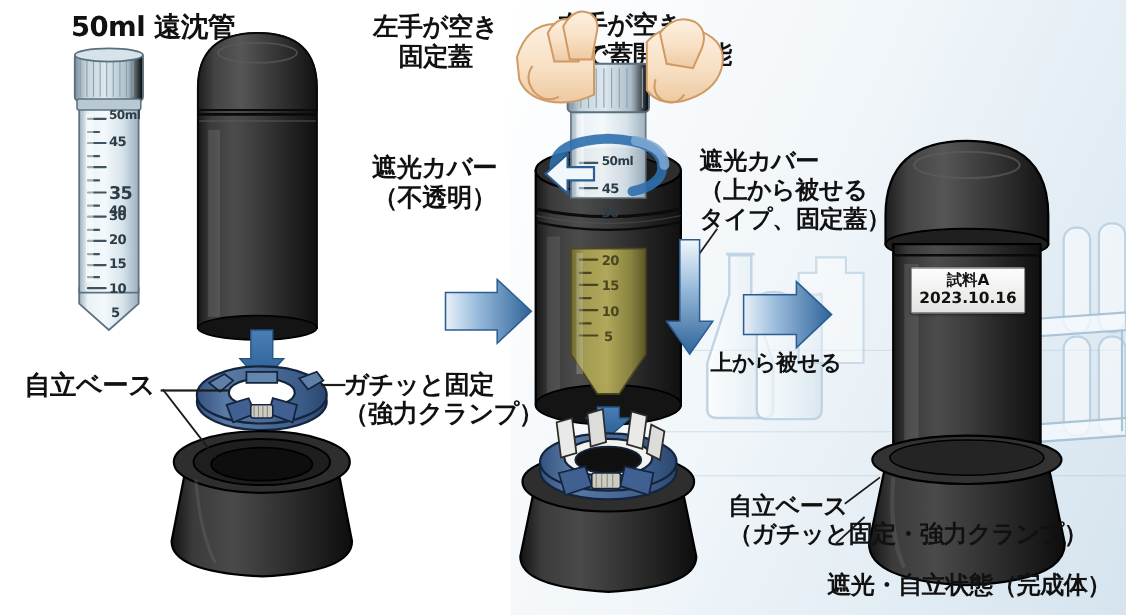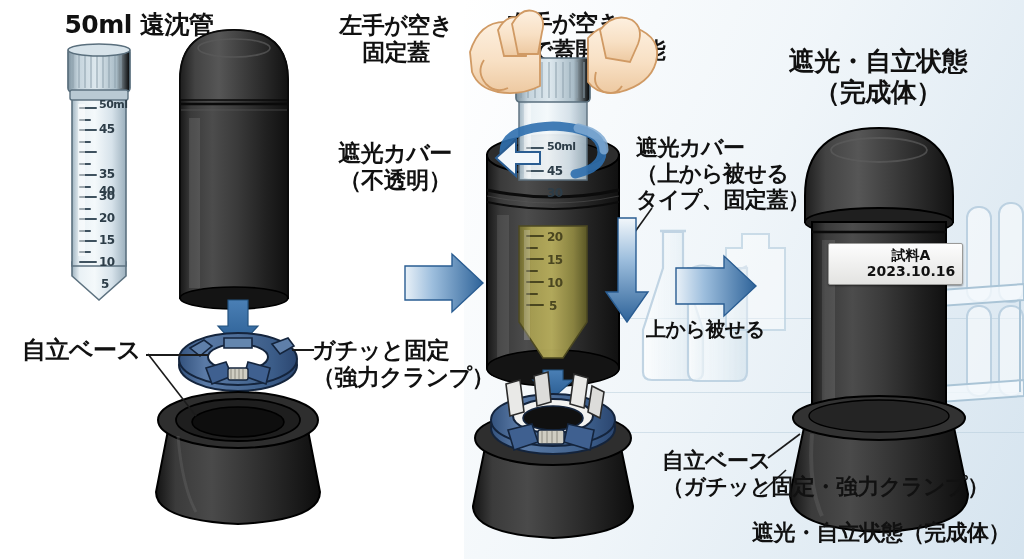--- a/index.html
+++ b/index.html
@@ -26,21 +26,21 @@
   .leader{position:absolute;background:#1b1b1b;height:1.6px;transform-origin:0 50%;}
 
   
   svg.art{position:absolute;left:0;top:0;width:1024px;height:559px;overflow:visible;pointer-events:none;}
 
   
   .sample-tag{position:absolute;background:linear-gradient(180deg,#fdfdfd,#e3e3e1);
     border:1px solid #9a9a98;border-radius:2px;
     box-shadow:0 1px 2px rgba(0,0,0,.45);
     display:flex;flex-direction:column;align-items:center;justify-content:center;
-    color:#121212;font-weight:700;line-height:1.12;padding-left:31px;}
+    color:#121212;font-weight:700;line-height:1.12;}
 </style>
 </head>
 <body>
 
 <div id="stage">
 
   <div class="bg-wash"></div>
   <div class="bg-band" style="left:600px;top:318px;width:424px;"></div>
   <div class="bg-band" style="left:600px;top:392px;width:424px;"></div>
   <div class="bg-band" style="left:620px;top:432px;width:404px;"></div>
@@ -213,21 +213,21 @@
 
   <div class="lbl c" style="left:306px;top:12px;width:180px;font-size:23px;">左手が空き
 固定蓋</div>
   <div class="lbl c" style="left:300px;top:140px;width:190px;font-size:23px;">遮光カバー
 （不透明）</div>
 
   <div>
     <div class="lbl l" style="left:99px;top:99px;font-size:11px;font-weight:600;color:#2d3d48;">50ml</div>
     <div class="lbl l" style="left:99px;top:122px;font-size:12px;font-weight:600;color:#2d3d48;">45</div>
     <div class="lbl l" style="left:99px;top:144px;font-size:12px;font-weight:600;color:#2d3d48;margin-top:40px;">40</div>
-    <div class="lbl l" style="left:99px;top:167px;font-size:12px;font-weight:600;color:#2d3d48;">35</div>
+    <div class="lbl l" style="left:99px;top:167px;font-size:16px;font-weight:600;color:#2d3d48;">35</div>
     <div class="lbl l" style="left:99px;top:189px;font-size:12px;font-weight:600;color:#2d3d48;">30</div>
     <div class="lbl l" style="left:99px;top:211px;font-size:12px;font-weight:600;color:#2d3d48;">20</div>
     <div class="lbl l" style="left:99px;top:233px;font-size:12px;font-weight:600;color:#2d3d48;">15</div>
     <div class="lbl l" style="left:99px;top:255px;font-size:12px;font-weight:600;color:#2d3d48;">10</div>
     <div class="lbl l" style="left:101px;top:277px;font-size:12px;font-weight:600;color:#2d3d48;">5</div>
   </div>
 
   <svg class="art" viewBox="0 0 1024 559">
 
     <g>
@@ -410,22 +410,20 @@
       <rect x="538" y="430" width="26" height="14" rx="2" fill="#cfcdc2" stroke="#14243c" stroke-width="1.4"></rect>
       <g stroke="#8c8a80" stroke-width="1">
         <path d="M542 431 L542 443"></path>
           <path d="M547 431 L547 443"></path>
         <path d="M552 431 L552 443"></path>
           <path d="M557 431 L557 443"></path>
       </g>
     </g>
   </svg>
 
-  <div class="lbl c" style="left:758px;top:46px;width:240px;font-size:26px;">遮光・自立状態
-（完成体）</div>
 
   <svg class="art" viewBox="0 0 1024 559">
     <g>
 
       <path d="M805 196 Q805 128 879 128 Q953 128 953 196 L953 222 L805 222 Z" fill="url(#gBlackDome)" stroke="#000" stroke-width="2"></path>
       <ellipse cx="879" cy="150" rx="48" ry="12" fill="none" stroke="#5d5d5d" stroke-width="1.8" opacity=".7"></ellipse>
       <ellipse cx="879" cy="222" rx="74" ry="14" fill="#1f1f1f" stroke="#000" stroke-width="1.8"></ellipse>
 
       <path d="M812 222 L812 416 L946 416 L946 222 Z" fill="url(#gBlackBody)" stroke="#000" stroke-width="2"></path>
       <path d="M812 232 L946 232" stroke="#0a0a0a" stroke-width="2.4"></path>

